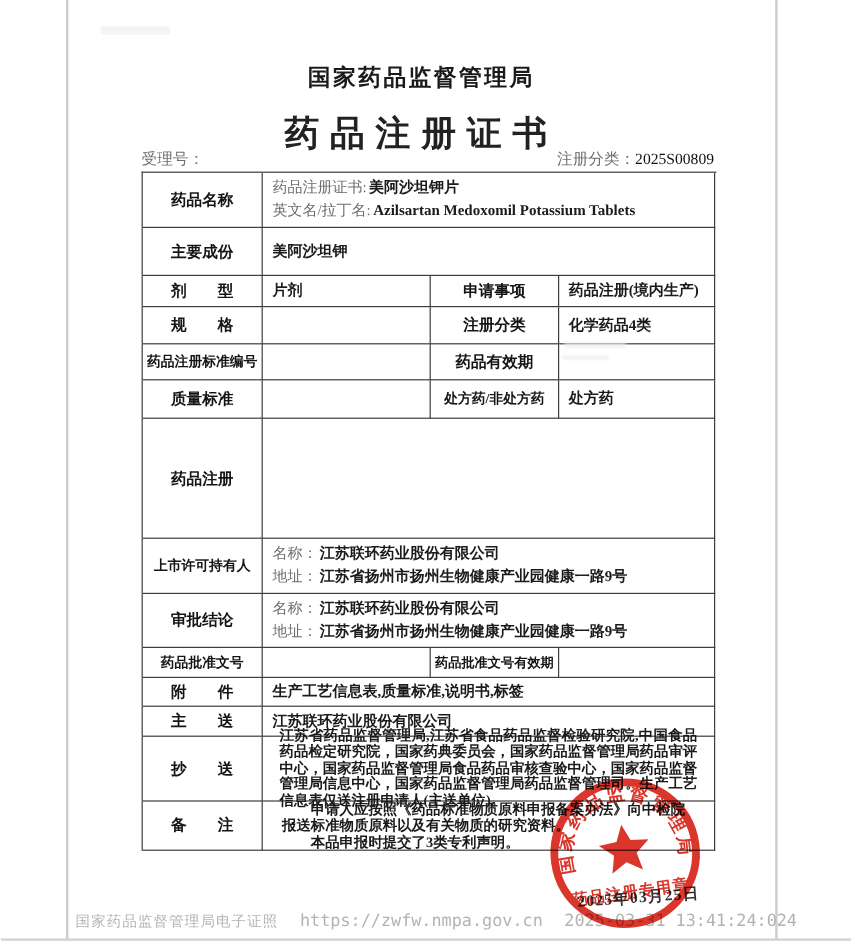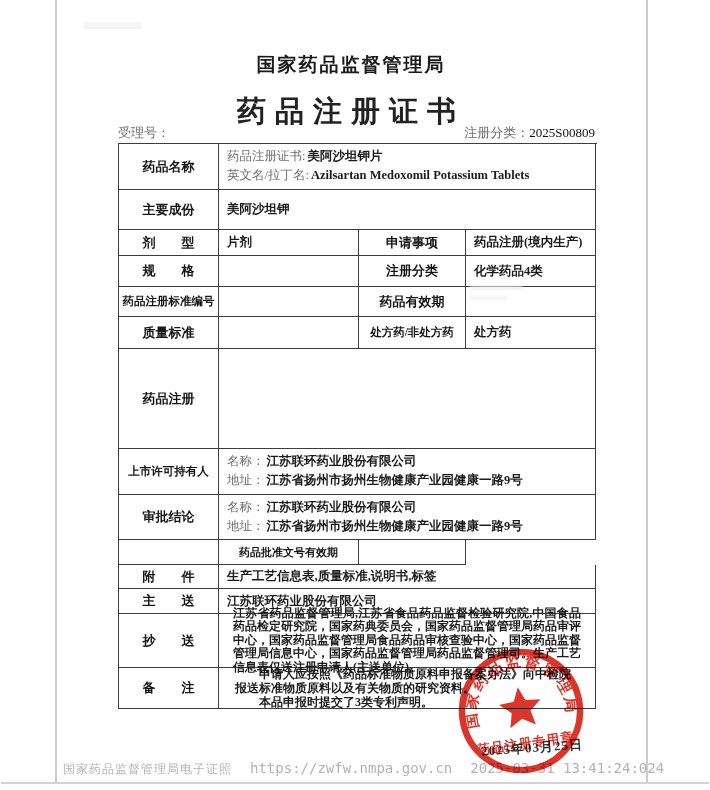--- a/index.html
+++ b/index.html
@@ -146,20 +146,21 @@
 
     <div class="row r9">
       <div class="cell lab">审批结论</div>
       <div class="cell val multiline span3">
         <span class="line"><span class="prefix">名称：</span><span>江苏联环药业股份有限公司</span></span>
         <span class="line"><span class="prefix">地址：</span><span>江苏省扬州市扬州生物健康产业园健康一路9号</span></span>
       </div>
     </div>
 
     <div class="row r10">
+      <div class="cell lab small">药品批准文号</div>
       <div class="cell val"></div>
       <div class="cell lab tiny">药品批准文号有效期</div>
       <div class="cell val"></div>
     </div>
 
     <div class="row r11">
       <div class="cell lab">附　　件</div>
       <div class="cell val span3">生产工艺信息表,质量标准,说明书,标签</div>
     </div>
 

